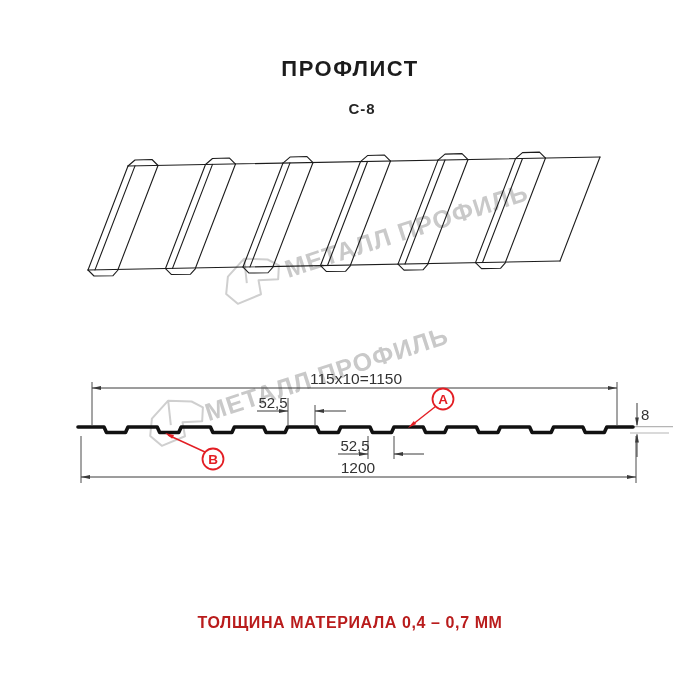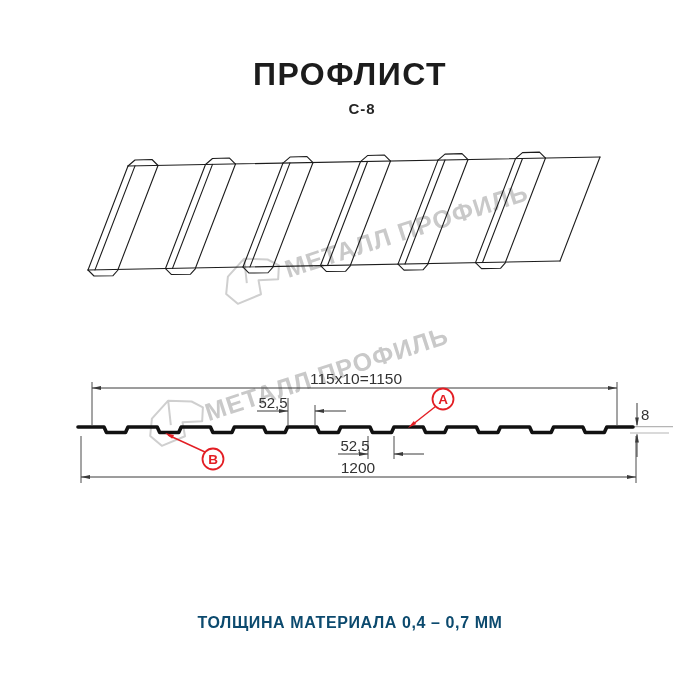--- a/index.html
+++ b/index.html
@@ -1,23 +1,23 @@
 <!DOCTYPE html>
 <html><head>
 <meta charset="utf-8">
 <style>
   html,body{margin:0;padding:0;background:#ffffff;}
   .canvas{position:relative;width:700px;height:700px;background:#ffffff;overflow:hidden;
           font-family:"Liberation Sans",sans-serif;}
   .title{position:absolute;top:56px;left:0;width:700px;text-align:center;
-         font-size:32px;font-weight:900;letter-spacing:1.5px;color:#1c1c1c;}
+         font-size:22px;font-weight:900;letter-spacing:1.5px;color:#1c1c1c;}
   .subtitle{position:absolute;top:100px;left:0;width:700px;text-align:center;
          font-size:15px;font-weight:700;letter-spacing:1px;color:#242424;padding-left:12px;}
   .footer{position:absolute;top:614px;left:0;width:700px;text-align:center;
-         font-size:16px;font-weight:700;letter-spacing:0.6px;color:#0c4a6e;}
+         font-size:16px;font-weight:700;letter-spacing:0.6px;color:#b91c1c;}
   svg{position:absolute;left:0;top:0;}
   .ln{stroke:#1c1c1c;stroke-width:1.1;fill:none;stroke-linejoin:round;stroke-linecap:round;}
   .dim{stroke:#3a3a3a;stroke-width:1;fill:none;}
   .wit{stroke:#4a4a4a;stroke-width:1;fill:none;}
   .gray{stroke:#b5b5b5;stroke-width:1.2;fill:none;}
   .ah{fill:#3a3a3a;stroke:none;}
   .dimtxt{font-family:"Liberation Sans",sans-serif;font-size:15px;fill:#333;}
   .dimtxt.big{font-size:15.5px;}
   .red{stroke:#e31e24;fill:none;}
   .redtxt{font-family:"Liberation Sans",sans-serif;font-size:13.5px;font-weight:700;fill:#e31e24;}

